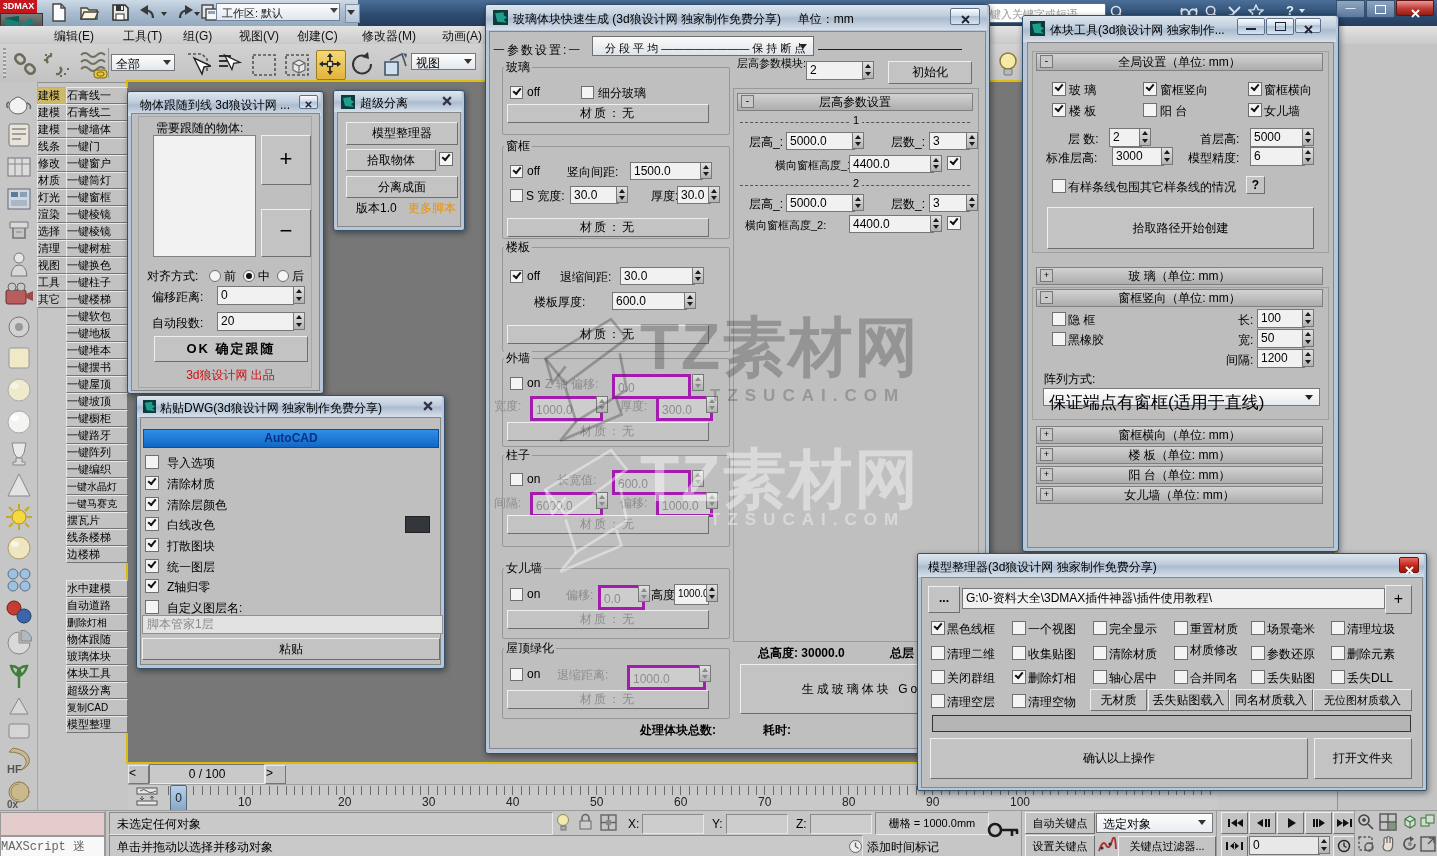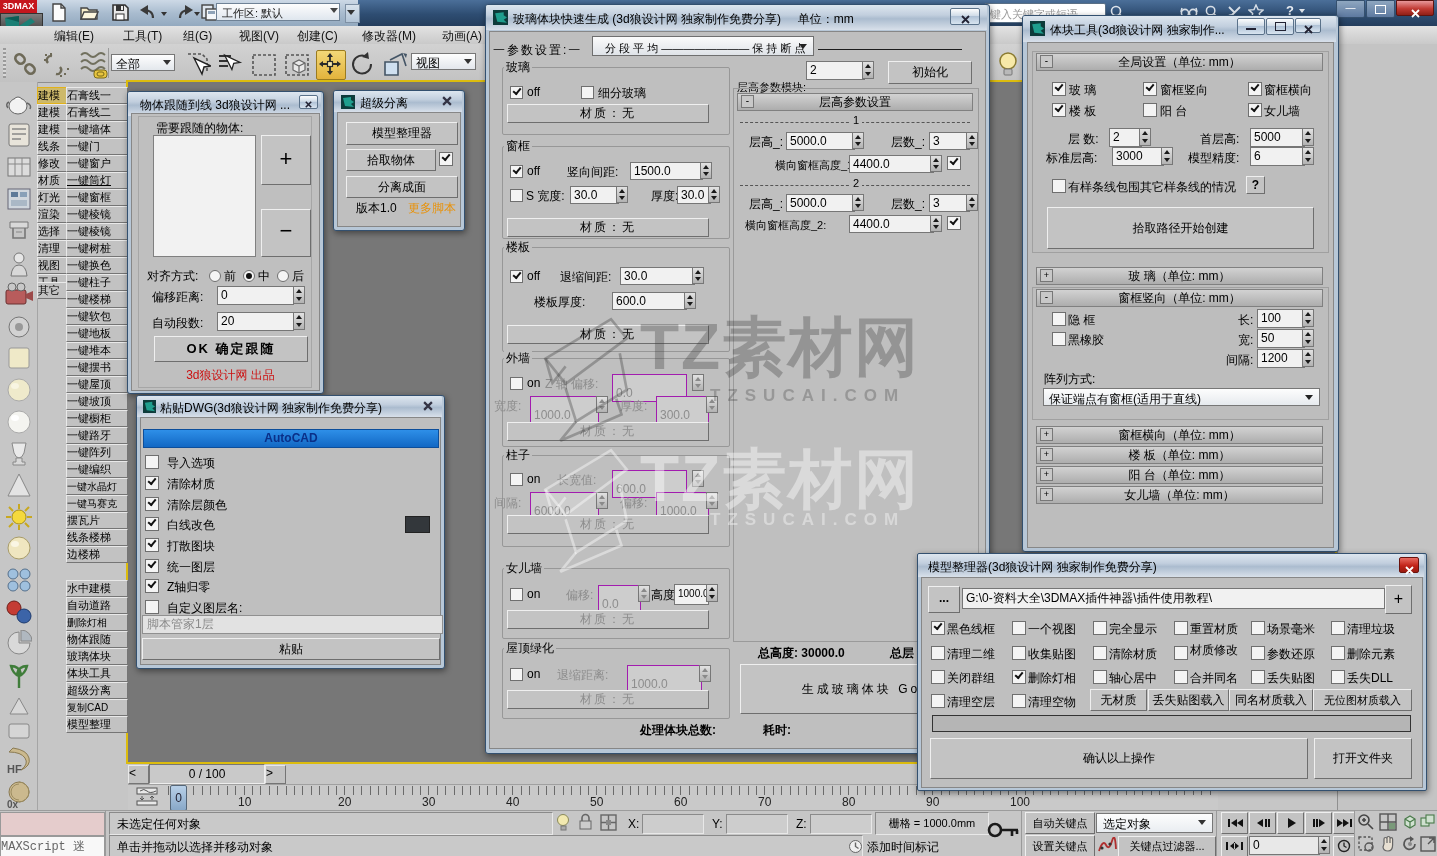--- a/index.html
+++ b/index.html
@@ -1,19 +1,19 @@
 <!DOCTYPE html>
 <html><head><meta charset="utf-8">
 <style>
 html,body{margin:0;padding:0;width:1437px;height:856px;overflow:hidden;
 font-family:"Liberation Sans",sans-serif;background:#c6c6c6;position:relative}
 .ab{position:absolute}
 .t12{font-size:12px;color:#000;white-space:nowrap}
 .fd{position:absolute;background:#f1f1f1;border:1px solid #767676;font-size:12px;color:#000;padding:1px 0 0 3px;white-space:nowrap;overflow:hidden}
-.fdg{position:absolute;background:#cdcdcd;border:1px solid #a21caf;font-size:12px;color:#8d8d8d;padding:11px 0 0 3px;white-space:nowrap;overflow:hidden}
+.fdg{position:absolute;background:#cdcdcd;border:3px solid #a21caf;font-size:12px;color:#8d8d8d;padding:4px 0 0 3px;white-space:nowrap;overflow:hidden}
 .sp{position:absolute;width:10px;background:linear-gradient(#e2e2e2,#b2b2b2);border:1px solid #777}
 .sp:before,.sp:after{content:"";position:absolute;left:2px;border-left:3px solid transparent;border-right:3px solid transparent}
 .sp:before{top:2px;border-bottom:4px solid #1a1a1a}
 .sp:after{bottom:2px;border-top:4px solid #1a1a1a}
 .spg:before{border-bottom-color:#8a8a8a}.spg:after{border-top-color:#8a8a8a}
 .cb{position:absolute;width:11px;height:11px;background:#f4f4f4;border:1px solid #6f6f6f}
 .cb.on:after{content:"";position:absolute;left:2px;top:1px;width:6px;height:3px;border-left:2px solid #111;border-bottom:2px solid #111;transform:rotate(-50deg)}
 .rd{position:absolute;width:10px;height:10px;background:#f4f4f4;border:1px solid #6f6f6f;border-radius:50%}
 .rd.on:after{content:"";position:absolute;left:2px;top:2px;width:6px;height:6px;background:#111;border-radius:50%}
 .bt{position:absolute;background:#c3c3c3;border:1px solid;border-color:#efefef #6e6e6e #6e6e6e #efefef;font-size:12px;color:#000;text-align:center;white-space:nowrap;overflow:hidden}
@@ -319,27 +319,27 @@
 <div class="lbtn" style="left:37px;top:121px;width:28px;height:15px;">建模</div>
 <div class="lbtn" style="left:37px;top:138px;width:28px;height:15px;">线条</div>
 <div class="lbtn" style="left:37px;top:155px;width:28px;height:15px;">修改</div>
 <div class="lbtn" style="left:37px;top:172px;width:28px;height:15px;">材质</div>
 <div class="lbtn" style="left:37px;top:189px;width:28px;height:15px;">灯光</div>
 <div class="lbtn" style="left:37px;top:206px;width:28px;height:15px;">渲染</div>
 <div class="lbtn" style="left:37px;top:223px;width:28px;height:15px;">选择</div>
 <div class="lbtn" style="left:37px;top:240px;width:28px;height:15px;">清理</div>
 <div class="lbtn" style="left:37px;top:257px;width:28px;height:15px;">视图</div>
 <div class="lbtn" style="left:37px;top:274px;width:28px;height:15px;">工具</div>
-<div class="lbtn" style="left:37px;top:282px;width:28px;height:15px;">其它</div>
+<div class="lbtn" style="left:37px;top:291px;width:28px;height:15px;">其它</div>
 <div class="lbtn" style="left:66px;top:87px;width:60px;height:15px;">石膏线一</div>
 <div class="lbtn" style="left:66px;top:104px;width:60px;height:15px;">石膏线二</div>
 <div class="lbtn" style="left:66px;top:121px;width:60px;height:15px;">一键墙体</div>
 <div class="lbtn" style="left:66px;top:138px;width:60px;height:15px;">一键门</div>
 <div class="lbtn" style="left:66px;top:155px;width:60px;height:15px;">一键窗户</div>
-<div class="lbtn" style="left:66px;top:172px;width:60px;height:15px;text-decoration:underline;">一键筒灯</div>
+<div class="lbtn" style="left:66px;top:172px;width:60px;height:15px;">一键筒灯</div>
 <div class="lbtn" style="left:66px;top:189px;width:60px;height:15px;">一键窗框</div>
 <div class="lbtn" style="left:66px;top:206px;width:60px;height:15px;">一键棱镜</div>
 <div class="lbtn" style="left:66px;top:223px;width:60px;height:15px;">一键棱镜</div>
 <div class="lbtn" style="left:66px;top:240px;width:60px;height:15px;">一键树桩</div>
 <div class="lbtn" style="left:66px;top:257px;width:60px;height:15px;">一键换色</div>
 <div class="lbtn" style="left:66px;top:274px;width:60px;height:15px;">一键柱子</div>
 <div class="lbtn" style="left:66px;top:291px;width:60px;height:15px;">一键楼梯</div>
 <div class="lbtn" style="left:66px;top:308px;width:60px;height:15px;">一键软包</div>
 <div class="lbtn" style="left:66px;top:325px;width:60px;height:15px;">一键地板</div>
 <div class="lbtn" style="left:66px;top:342px;width:60px;height:15px;">一键堆本</div>
@@ -706,21 +706,21 @@
 <div class="gl" style="left:2px;top:640px;position:absolute;margin-left:502px">屋顶绿化</div>
 <div class="cb" style="left:510px;top:668px"></div>
     <div class="ab t12" style="left:527px;top:667px">on</div>
 <div class="ab t12" style="left:557px;top:667px;color:#8d8d8d">退缩距离:</div>
 <div class="fdg" style="left:627px;top:665px;width:70px;height:15px">1000.0</div>
 <div class="sp spg" style="left:699px;top:665px;height:15px"></div>
 <div class="bt btg" style="left:507px;top:690px;width:200px;height:17px;line-height:17px;letter-spacing:2px">材质：无</div>
 <div class="ab t12" style="left:640px;top:722px;font-weight:bold">处理体块总数:</div>
 <div class="ab t12" style="left:763px;top:722px;font-weight:bold">耗时:</div>
 
-<div class="ab" style="left:737px;top:80px;font-size:11px;white-space:nowrap">层高参数模块:</div>
+<div class="ab" style="left:737px;top:56px;font-size:11px;white-space:nowrap">层高参数模块:</div>
 <div class="fd" style="left:806px;top:61px;width:54px;height:16px">2</div>
 <div class="sp" style="left:862px;top:61px;height:16px"></div>
 <div class="bt" style="left:888px;top:61px;width:82px;height:21px;line-height:21px">初始化</div>
 <div class="ab" style="left:733px;top:88px;width:244px;height:552px;border:1px solid #9a9a9a"></div>
 <div class="rh" style="left:737px;top:93px;width:234px;height:16px;line-height:16px">层高参数设置</div>
 <div class="ab" style="left:741px;top:95px;width:11px;height:11px;border:1px solid #777;font-size:10px;line-height:10px;text-align:center;background:#c8c8c8">-</div>
 <div class="ab" style="left:740px;top:122px;width:230px;border-top:1px dashed #555"></div>
 <div class="ab" style="left:850px;top:114px;font-size:11px;background:#bfbfbf;padding:0 3px">1</div>
 <div class="ab t12" style="left:749px;top:134px">层高_:</div>
 <div class="fd" style="left:786px;top:132px;width:64px;height:15px">5000.0</div>
@@ -810,21 +810,21 @@
 <div class="sp" style="left:1302px;top:309px;height:16px"></div>
 <div class="cb" style="left:1052px;top:332px;width:12px;height:12px"></div>
     <div class="ab t12" style="left:1068px;top:332px">黑橡胶</div>
 <div class="ab t12" style="left:1238px;top:332px">宽:</div>
 <div class="fd" style="left:1257px;top:329px;width:43px;height:16px">50</div>
 <div class="sp" style="left:1302px;top:329px;height:16px"></div>
 <div class="ab t12" style="left:1226px;top:352px">间隔:</div>
 <div class="fd" style="left:1257px;top:349px;width:43px;height:16px">1200</div>
 <div class="sp" style="left:1302px;top:349px;height:16px"></div>
 <div class="ab t12" style="left:1044px;top:371px">阵列方式:</div>
-<div class="ab" style="left:1043px;top:388px;width:277px;height:18px;background:linear-gradient(#fdfdfd,#e6eaee);border:1px solid #777;font-size:12px;padding:2px 0 0 5px;box-sizing:border-box">保证端点有窗框(适用于直线)</div>
+<div class="ab" style="left:1043px;top:388px;width:277px;height:18px;background:linear-gradient(#fdfdfd,#e6eaee);border:1px solid #777;font-size:17px;padding:2px 0 0 5px;box-sizing:border-box">保证端点有窗框(适用于直线)</div>
 <div class="ab" style="left:1305px;top:395px;border-left:4px solid transparent;border-right:4px solid transparent;border-top:5px solid #222"></div>
 <div class="rh" style="left:1036px;top:426px;width:285px;height:16px;line-height:16px">窗框横向（单位: mm）</div>
 <div class="ab" style="left:1040px;top:428px;width:11px;height:11px;border:1px solid #777;font-size:9px;line-height:10px;text-align:center;background:#c8c8c8">+</div>
 <div class="rh" style="left:1036px;top:446px;width:285px;height:16px;line-height:16px">楼 板（单位: mm）</div>
 <div class="ab" style="left:1040px;top:448px;width:11px;height:11px;border:1px solid #777;font-size:9px;line-height:10px;text-align:center;background:#c8c8c8">+</div>
 <div class="rh" style="left:1036px;top:466px;width:285px;height:16px;line-height:16px">阳 台（单位: mm）</div>
 <div class="ab" style="left:1040px;top:468px;width:11px;height:11px;border:1px solid #777;font-size:9px;line-height:10px;text-align:center;background:#c8c8c8">+</div>
 <div class="rh" style="left:1036px;top:486px;width:285px;height:16px;line-height:16px">女儿墙（单位: mm）</div>
 <div class="ab" style="left:1040px;top:488px;width:11px;height:11px;border:1px solid #777;font-size:9px;line-height:10px;text-align:center;background:#c8c8c8">+</div>
 </div>

